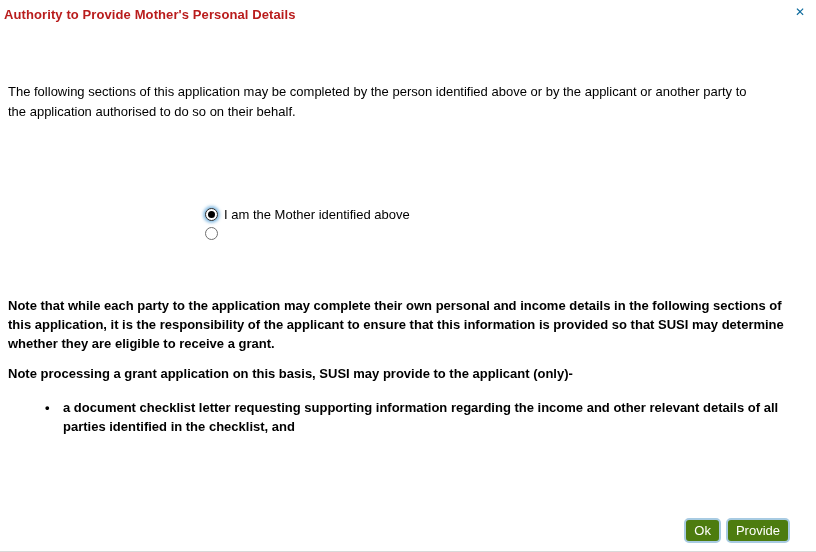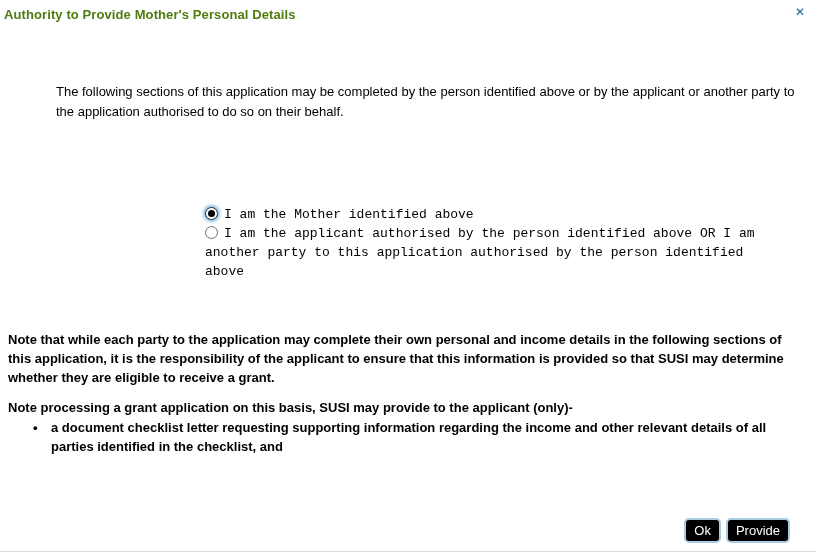--- a/index.html
+++ b/index.html
@@ -16,52 +16,50 @@
     background: #ffffff;
     overflow: hidden;
     border-bottom: 1px solid #d9d9d9;
   }
   .dialog-title {
     position: absolute;
     left: 4px;
     top: 7px;
     font-size: 13px;
     font-weight: bold;
-    color: #4d7c0f;
+    color: #b91c1c;
     letter-spacing: 0.1px;
   }
   .close-btn {
     position: absolute;
     top: 3px;
     right: 9px;
     background: none;
     border: none;
     font-size: 12px;
     font-weight: 900;
     color: #0c6a9c;
     cursor: pointer;
     font-family: "DejaVu Sans", sans-serif;
     padding: 2px;
   }
   .para {
     position: absolute;
     left: 8px;
     width: 748px;
     line-height: 20px;
-    margin-left: 48px;
   }
   .p1 { top: 82px; }
   .p2 { top: 164px; }
   .radio-group {
     position: absolute;
     left: 205px;
     top: 205px;
     width: 575px;
     line-height: 19px;
-    font-family: Liberation Mono, monospace;
   }
   .radio-option {
     display: block;
     cursor: default;
   }
   .radio-circle {
     display: inline-block;
     width: 13px;
     height: 13px;
     border-radius: 50%;
@@ -84,33 +82,31 @@
     height: 7px;
     border-radius: 50%;
     background: #000000;
   }
   .note {
     position: absolute;
     left: 8px;
     width: 794px;
     font-weight: bold;
     line-height: 19px;
-    margin-top: 34px;
   }
   .note1 { top: 296px; }
   .note2 { top: 364px; }
   .bullets {
     position: absolute;
-    left: 8px;
+    left: 20px;
     top: 398px;
     width: 762px;
     list-style: none;
     font-weight: bold;
     line-height: 19px;
-    margin-top: 20px;
   }
   .bullets li {
     position: relative;
     padding-left: 43px;
     margin-bottom: 17px;
   }
   .bullets li::before {
     content: "\2022";
     position: absolute;
     left: 25px;
@@ -120,21 +116,21 @@
   .footer {
     position: absolute;
     top: 518px;
     right: 26px;
     display: flex;
     gap: 5px;
   }
   .btn {
     height: 25px;
     padding: 3px 8px;
-    background: #000000;
+    background: #4d7c0f;
     border: 2px solid #a8cbe2;
     border-radius: 5px;
     color: #ffffff;
     font-size: 13px;
     font-family: "Liberation Sans", "DejaVu Sans", sans-serif;
     cursor: pointer;
     line-height: 15px;
   }
 </style>
 </head>
@@ -147,21 +143,21 @@
   <button class="close-btn">✕</button>
 
   <p class="para p1">The following sections of this application may be completed by the person identified above or by the applicant or another party to the application authorised to do so on their behalf.</p>
 
 
   <div class="radio-group">
     <label class="radio-option">
       <span class="radio-circle selected"></span><span class="radio-label">I am the Mother identified above</span>
     </label>
     <label class="radio-option">
-      <span class="radio-circle"></span><span class="radio-label">I am the applicant authorised by the person identified above OR I am another party to this application authorised by the person identified above</span>
+      <span class="radio-circle"></span>
     </label>
   </div>
 
   <p class="note note1">Note that while each party to the application may complete their own personal and income details in the following sections of this application, it is the responsibility of the applicant to ensure that this information is provided so that SUSI may determine whether they are eligible to receive a grant.</p>
 
   <p class="note note2">Note processing a grant application on this basis, SUSI may provide to the applicant (only)-</p>
 
   <ul class="bullets">
     <li>
       <span>a document checklist letter requesting supporting information regarding the income and other relevant details of all parties identified in the checklist, and</span>

